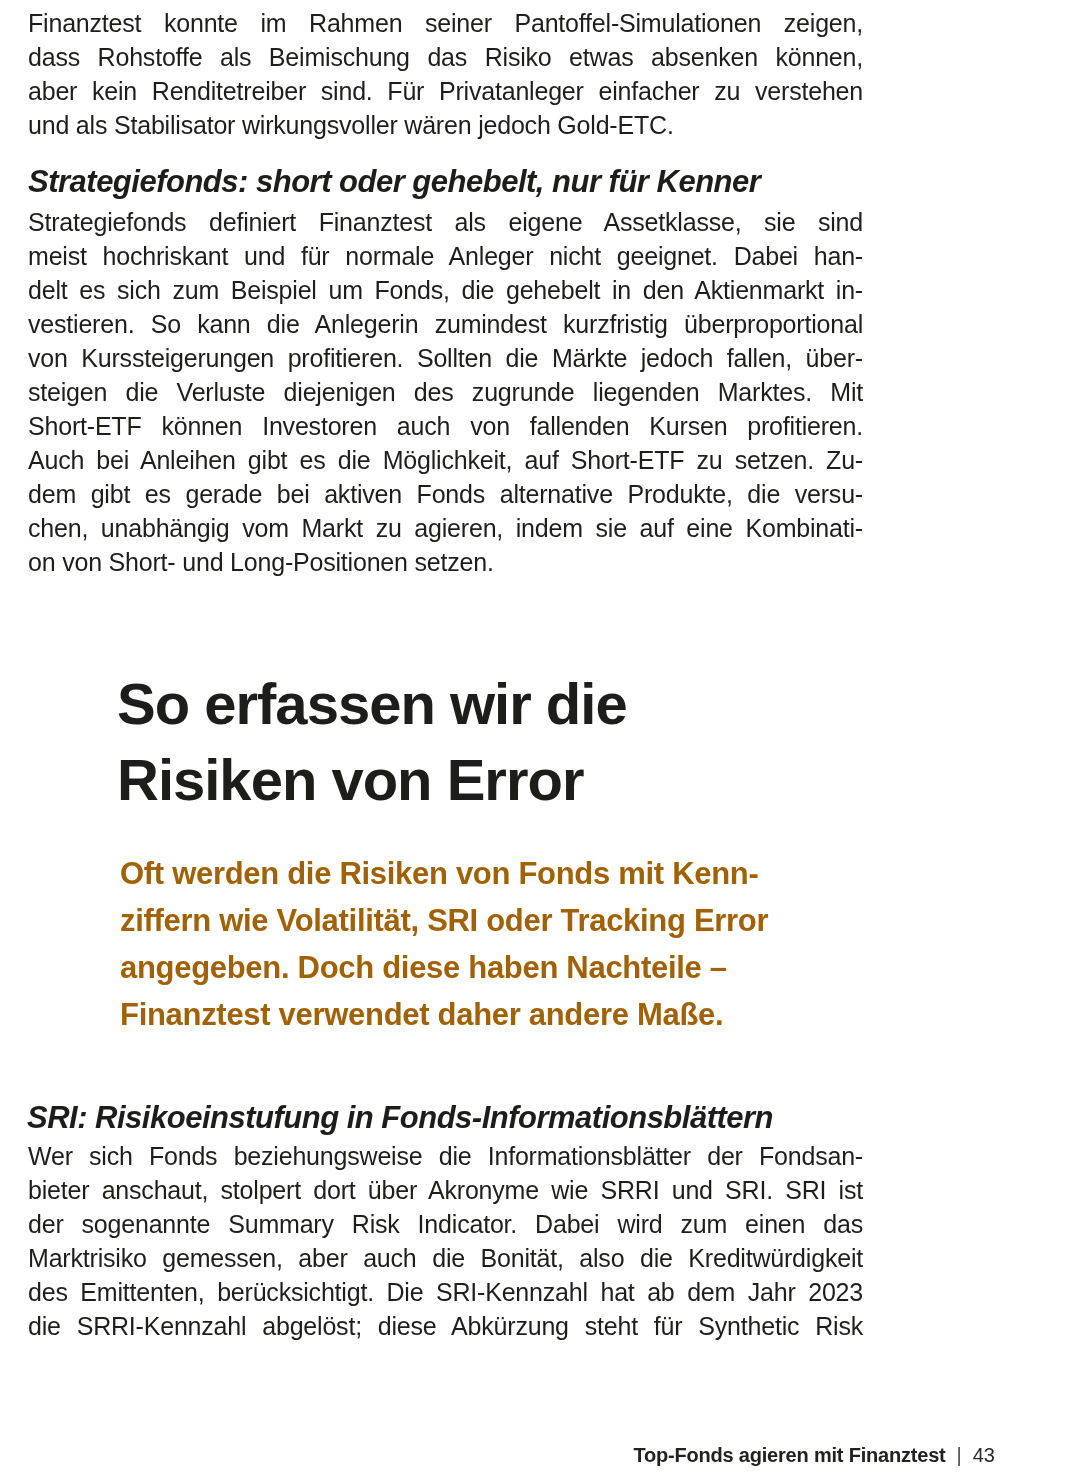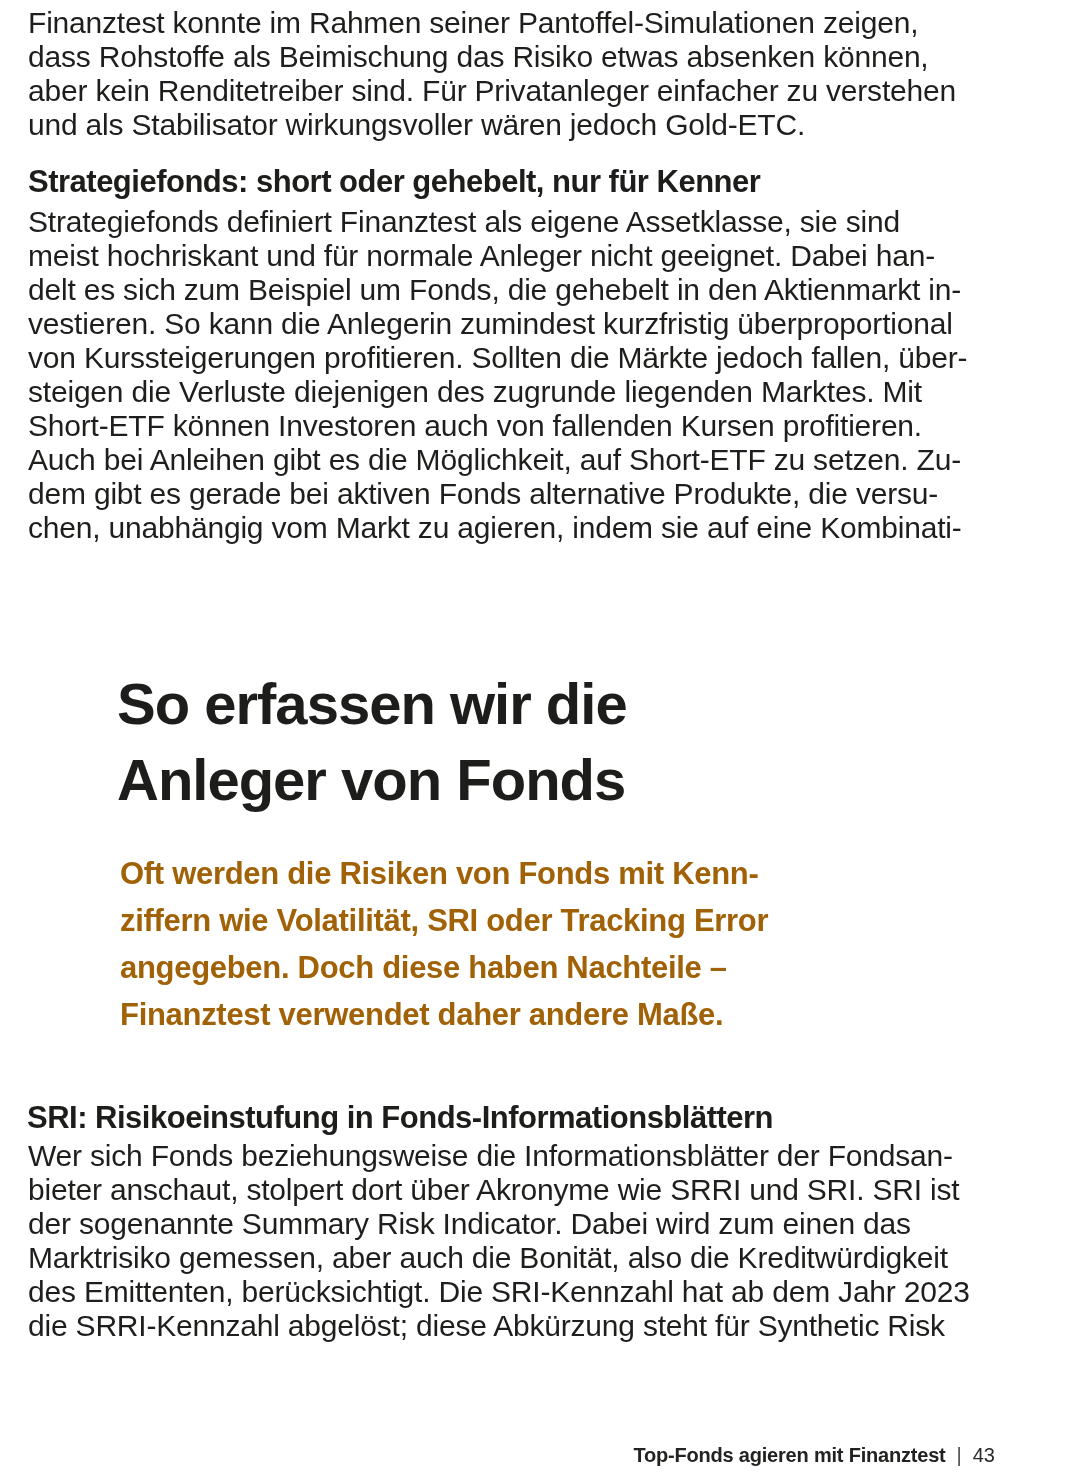--- a/index.html
+++ b/index.html
@@ -10,21 +10,21 @@
     background: #ffffff;
     overflow: hidden;
     font-family: "Liberation Sans", sans-serif;
     color: #1e1e1c;
   }
   
   .body-par {
     position: absolute;
     left: 28px;
     width: 835px;
-    font-size: 30px;
+    font-size: 25px;
     letter-spacing: -0.2px;
   }
   .body-par .line {
     display: block;
     height: 34px;
     line-height: 34px;
     text-align: justify;
     text-align-last: justify;
     white-space: nowrap;
   }
@@ -38,20 +38,21 @@
 
   .subhead {
     position: absolute;
     margin: 0;
     font-size: 31px;
     font-weight: bold;
     letter-spacing: -0.5px;
     line-height: 40px;
     color: #1d1d1b;
     white-space: nowrap;
+    font-style: italic;
   }
   .pos-headA { top: 162px; left: 28px; }
   .pos-headB { top: 1098px; left: 27px; }
 
   .title {
     position: absolute;
     top: 666px;
     left: 117px;
     margin: 0;
     font-size: 58px;
@@ -110,25 +111,26 @@
       <span class="line">Strategiefonds definiert Finanztest als eigene Assetklasse, sie sind</span>
       <span class="line">meist hochriskant und für normale Anleger nicht geeignet. Dabei han-</span>
       <span class="line">delt es sich zum Beispiel um Fonds, die gehebelt in den Aktienmarkt in-</span>
       <span class="line">vestieren. So kann die Anlegerin zumindest kurzfristig überproportional</span>
       <span class="line">von Kurssteigerungen profitieren. Sollten die Märkte jedoch fallen, über-</span>
       <span class="line">steigen die Verluste diejenigen des zugrunde liegenden Marktes. Mit</span>
       <span class="line">Short-ETF können Investoren auch von fallenden Kursen profitieren.</span>
       <span class="line">Auch bei Anleihen gibt es die Möglichkeit, auf Short-ETF zu setzen. Zu-</span>
       <span class="line">dem gibt es gerade bei aktiven Fonds alternative Produkte, die versu-</span>
       <span class="line">chen, unabhängig vom Markt zu agieren, indem sie auf eine Kombinati-</span>
+      <span class="line">on von Short- und Long-Positionen setzen.</span>
     </section>
 
   <h1 class="title">
     <span class="title-line">So erfassen wir die</span>
-    <span class="title-line">Anleger von Fonds</span>
+    <span class="title-line">Risiken von Error</span>
   </h1>
 
   <div class="deck">
       <span class="line">Oft werden die Risiken von Fonds mit Kenn-</span>
       <span class="line">ziffern wie Volatilität, SRI oder Tracking Error</span>
       <span class="line">angegeben. Doch diese haben Nachteile –</span>
       <span class="line">Finanztest verwendet daher andere Maße.</span>
     </div>
 
   <h2 class="subhead pos-headB">SRI: Risikoeinstufung in Fonds-Informationsblättern</h2>

